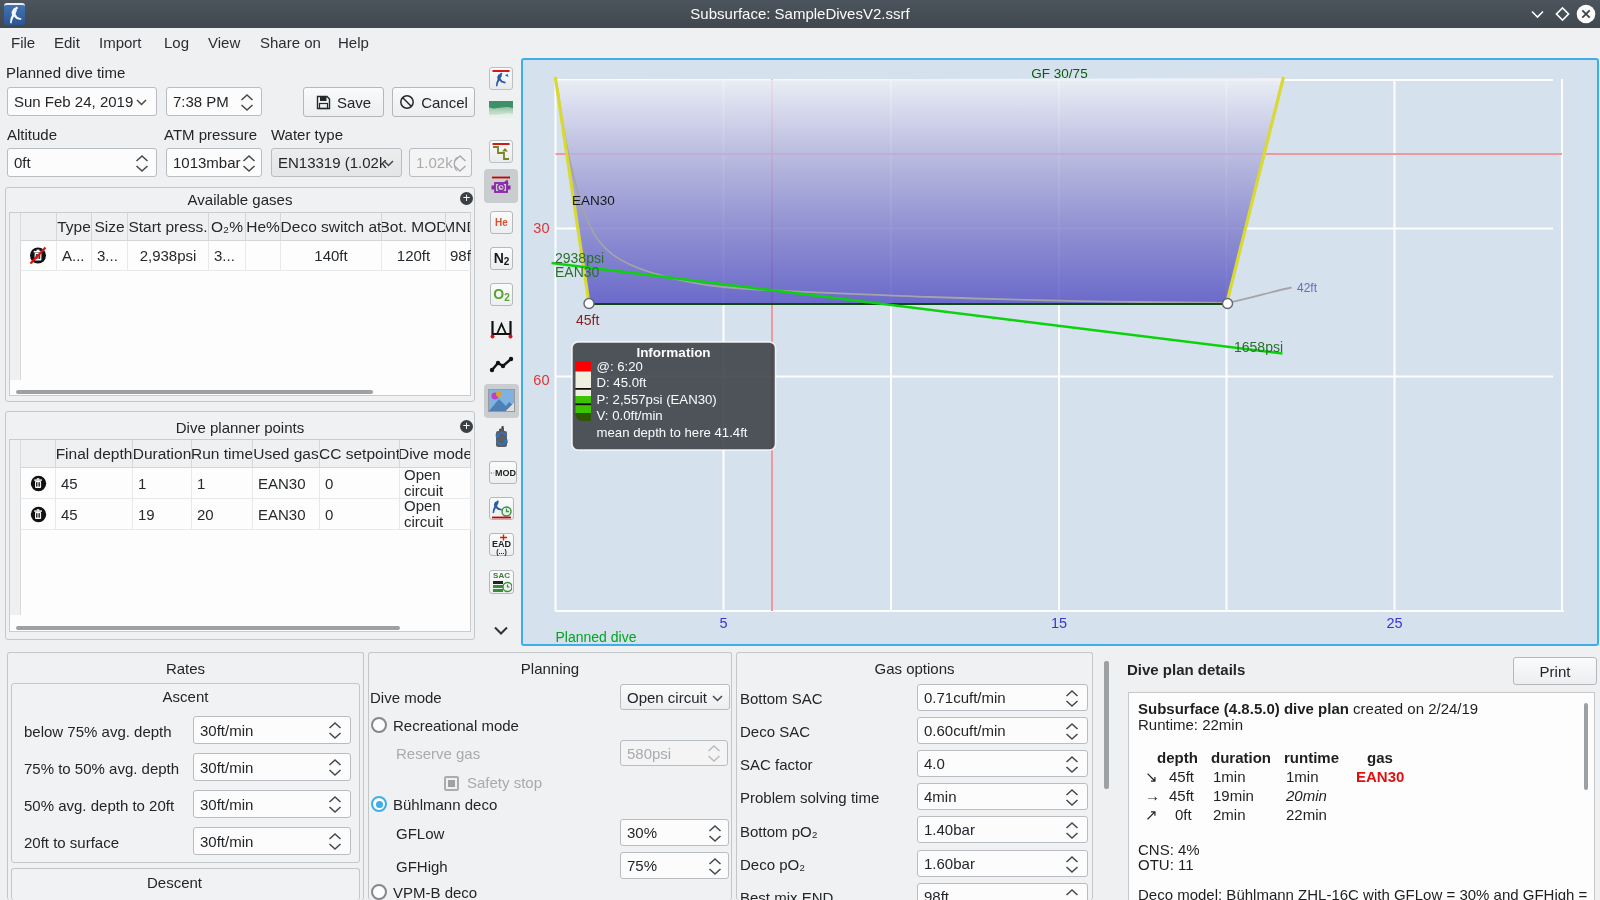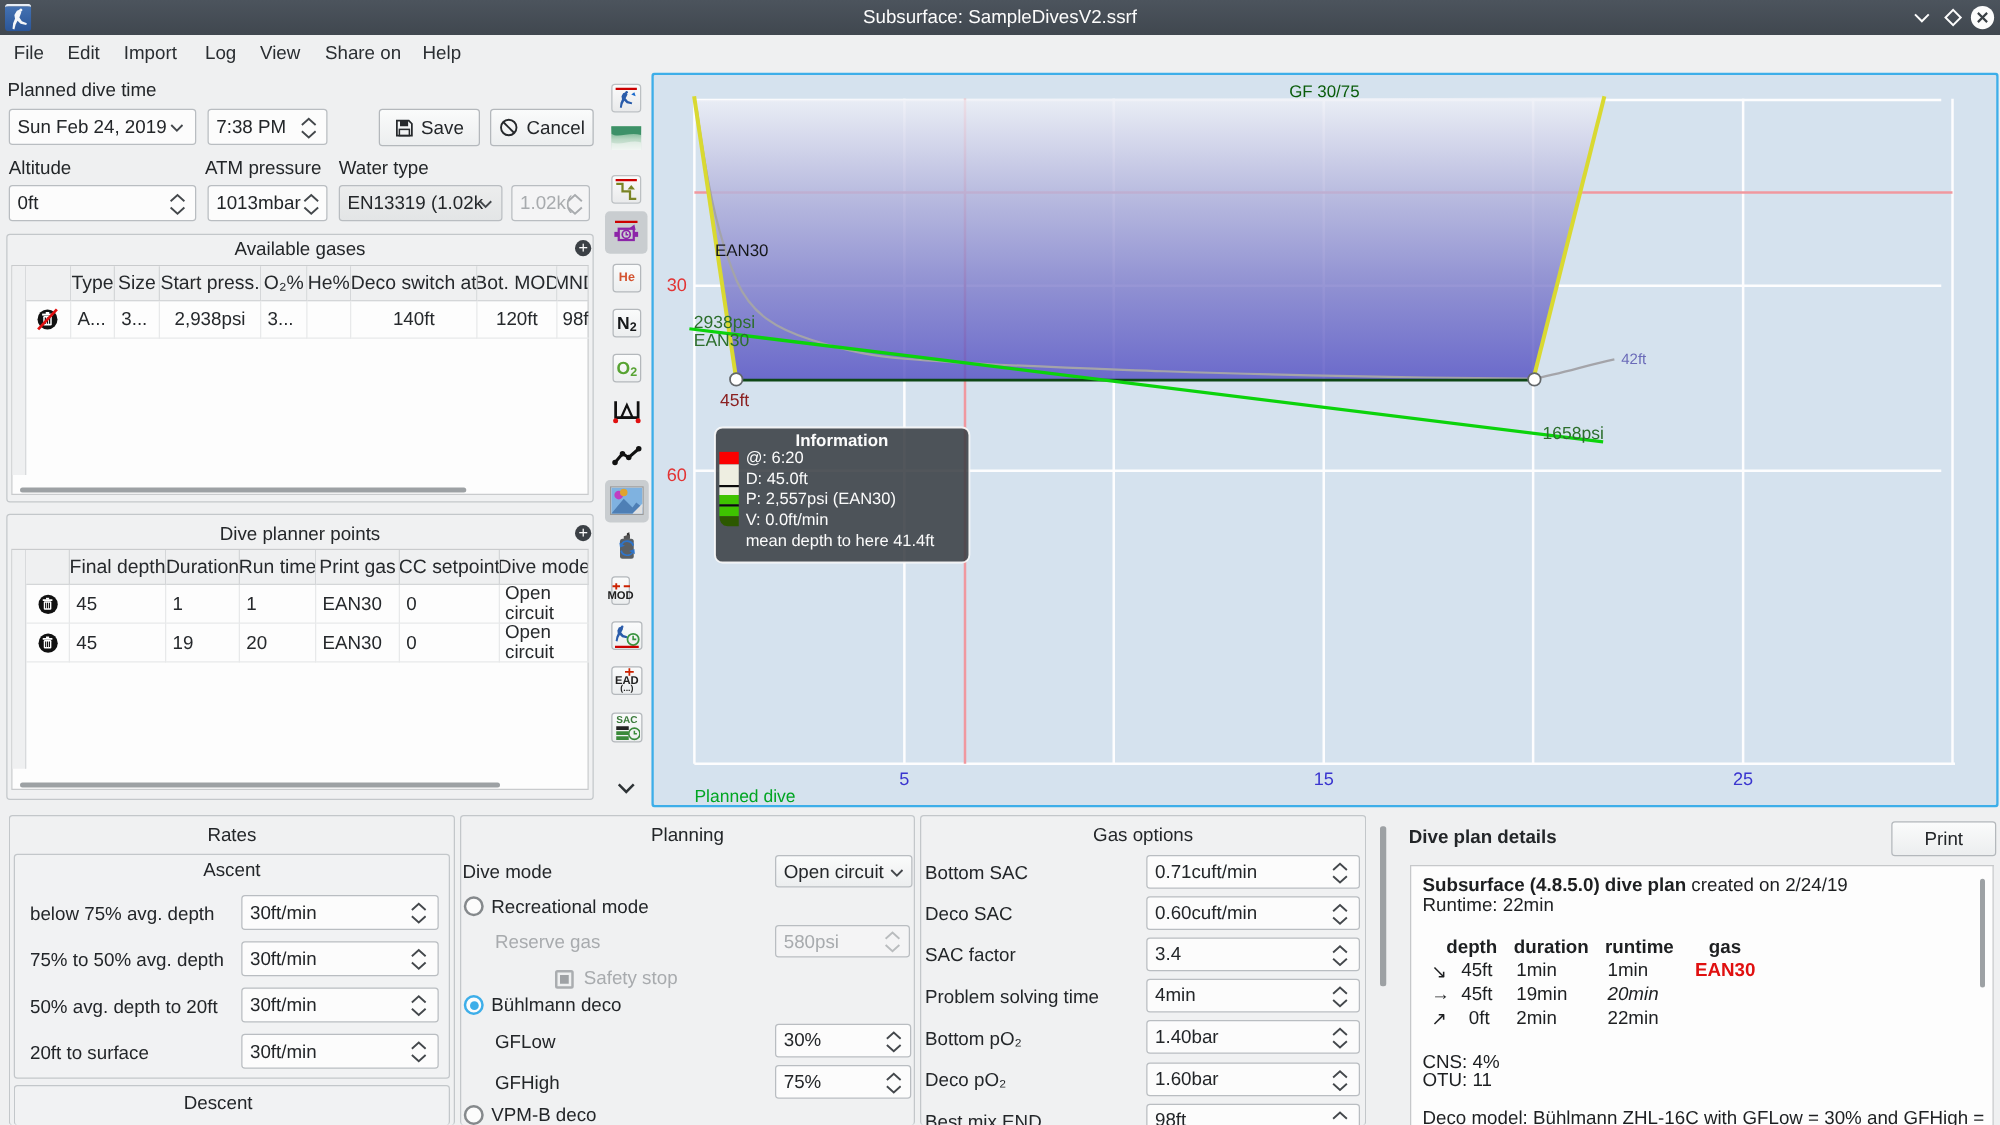--- a/index.html
+++ b/index.html
@@ -163,21 +163,21 @@
 <div class="gbox" style="left:5px;top:411px;width:470px;height:229px;"></div>
 <div class="gtitle" style="left:5px;top:419px;width:470px;">Dive planner points</div>
 <div class="plus" style="left:460px;top:420px;">+</div>
 <div class="tbl-border" style="left:9px;top:439px;width:462px;height:193px;"></div>
 <div class="abs" style="left:10px;top:440px;width:11px;height:175px;background:#eff0f1;border-right:1px solid #d8dadc;"></div>
 
 <div class="hcell" style="left:21px;top:440px;width:35px;height:28px;"></div>
 <div class="hcell" style="left:56px;top:440px;width:77px;height:28px;">Final depth</div>
 <div class="hcell" style="left:133px;top:440px;width:59px;height:28px;">Duration</div>
 <div class="hcell" style="left:192px;top:440px;width:61px;height:28px;">Run time</div>
-<div class="hcell" style="left:253px;top:440px;width:67px;height:28px;">Print gas</div>
+<div class="hcell" style="left:253px;top:440px;width:67px;height:28px;">Used gas</div>
 <div class="hcell" style="left:320px;top:440px;width:80px;height:28px;">CC setpoint</div>
 <div class="hcell" style="left:400px;top:440px;width:71px;height:28px;">Dive mode</div>
 
 <div class="dcell" style="left:21px;top:468px;width:35px;height:31px;justify-content:center;">
   <svg width="17" height="17" viewBox="0 0 19 19">
       <circle cx="9.5" cy="9.5" r="8.6" fill="#111"></circle>
       <rect x="5.6" y="6.8" width="6.8" height="7.6" rx="1" fill="#fff"></rect>
       <rect x="4.7" y="4.9" width="8.6" height="1.6" fill="#fff"></rect>
       <rect x="7.6" y="3.6" width="2.8" height="1.6" fill="#fff"></rect>
       <path d="M7.3 8v5M9 8v5M10.7 8v5" stroke="#111" stroke-width="1"></path>
@@ -303,21 +303,21 @@
 </div>
 <div class="abs" style="left:492px;top:424px;width:20px;height:25px;">
   <svg width="20" height="25" viewBox="0 0 20 25">
       <path d="M7 5 l5 -1.6 v3.6 l-5 1.6 z" fill="#555"></path>
       <path d="M6 7 h7 a2 2 0 0 1 2 2 v12 a2 2 0 0 1 -2 2 h-7 a2 2 0 0 1 -2 -2 v-12 a2 2 0 0 1 2 -2 z" fill="#5a5f63"></path>
       <path d="M9.5 2.5 l2 -0.7 v2 l-2 0.7 z" fill="#333"></path>
       <path d="M14 13 a4.5 4.5 0 0 0 -8 -1.5 l2 1 l-4 1.5 l-0.5 -4 l1.3 0.9 a6 6 0 0 1 10.5 1 z" fill="#2e74c9"></path>
       <path d="M5.5 16 a4.5 4.5 0 0 0 8 1.8 l-2.2 -1 l4.2 -1.6 l0.4 4.2 l-1.3 -1 a6 6 0 0 1 -10.4 -1.2 z" fill="#2e74c9"></path>
     </svg>
 </div>
-<div class="abs btn" style="left:489px;top:461px;width:15px;height:23px;flex-direction:column;gap:0;">
+<div class="abs btn" style="left:489px;top:461px;width:28px;height:23px;flex-direction:row;gap:0;">
   <svg width="18" height="6" viewBox="0 0 18 6">
       <path d="M2 3h6M5 0.5v5" stroke="#cc2200" stroke-width="1.5"></path>
       <path d="M11 3h5" stroke="#cc2200" stroke-width="1.5"></path>
     </svg>
   <span style="font-size:9px;font-weight:bold;color:#222;line-height:8px;">MOD</span>
 </div>
 <div class="abs btn" style="left:489px;top:497px;width:25px;height:23px;">
   <svg width="23" height="21" viewBox="0 0 23 21">
       <path d="M5 4 l2.5 -1 l1 2 l-1.5 3 l1.8 2 l3 1 l-0.4 1.5 l-3.7 -0.8 l-1.8 -1.8 l-1.2 2.3 l-0.7 3 l-1.5 -0.4 l0.6 -3.5 l1.1 -2.6 l-0.3 -2.4 z" fill="#2a5caa"></path>
       <circle cx="7.8" cy="3.4" r="1" fill="#2a5caa"></circle>
@@ -514,21 +514,21 @@
 <div class="lbl" style="left:740px;top:723px;">Deco SAC</div>
 <div class="field" style="left:917px;top:717px;width:171px;height:27px;">
   <span class="tx">0.60cuft/min</span>
   <svg class="abs" style="right:8px;top:3px" width="14" height="21" viewBox="0 0 14 21">
       <path d="M1.5 8l5.5-5 5.5 5" stroke="#44484c" stroke-width="1.5" fill="none"></path>
       <path d="M1.5 13l5.5 5 5.5-5" stroke="#44484c" stroke-width="1.5" fill="none"></path>
     </svg>
 </div>
 <div class="lbl" style="left:740px;top:756px;">SAC factor</div>
 <div class="field" style="left:917px;top:750px;width:171px;height:27px;">
-  <span class="tx">3.4</span>
+  <span class="tx">4.0</span>
   <svg class="abs" style="right:8px;top:3px" width="14" height="21" viewBox="0 0 14 21">
       <path d="M1.5 8l5.5-5 5.5 5" stroke="#44484c" stroke-width="1.5" fill="none"></path>
       <path d="M1.5 13l5.5 5 5.5-5" stroke="#44484c" stroke-width="1.5" fill="none"></path>
     </svg>
 </div>
 <div class="lbl" style="left:740px;top:789px;">Problem solving time</div>
 <div class="field" style="left:917px;top:783px;width:171px;height:27px;">
   <span class="tx">4min</span>
   <svg class="abs" style="right:8px;top:3px" width="14" height="21" viewBox="0 0 14 21">
       <path d="M1.5 8l5.5-5 5.5 5" stroke="#44484c" stroke-width="1.5" fill="none"></path>

